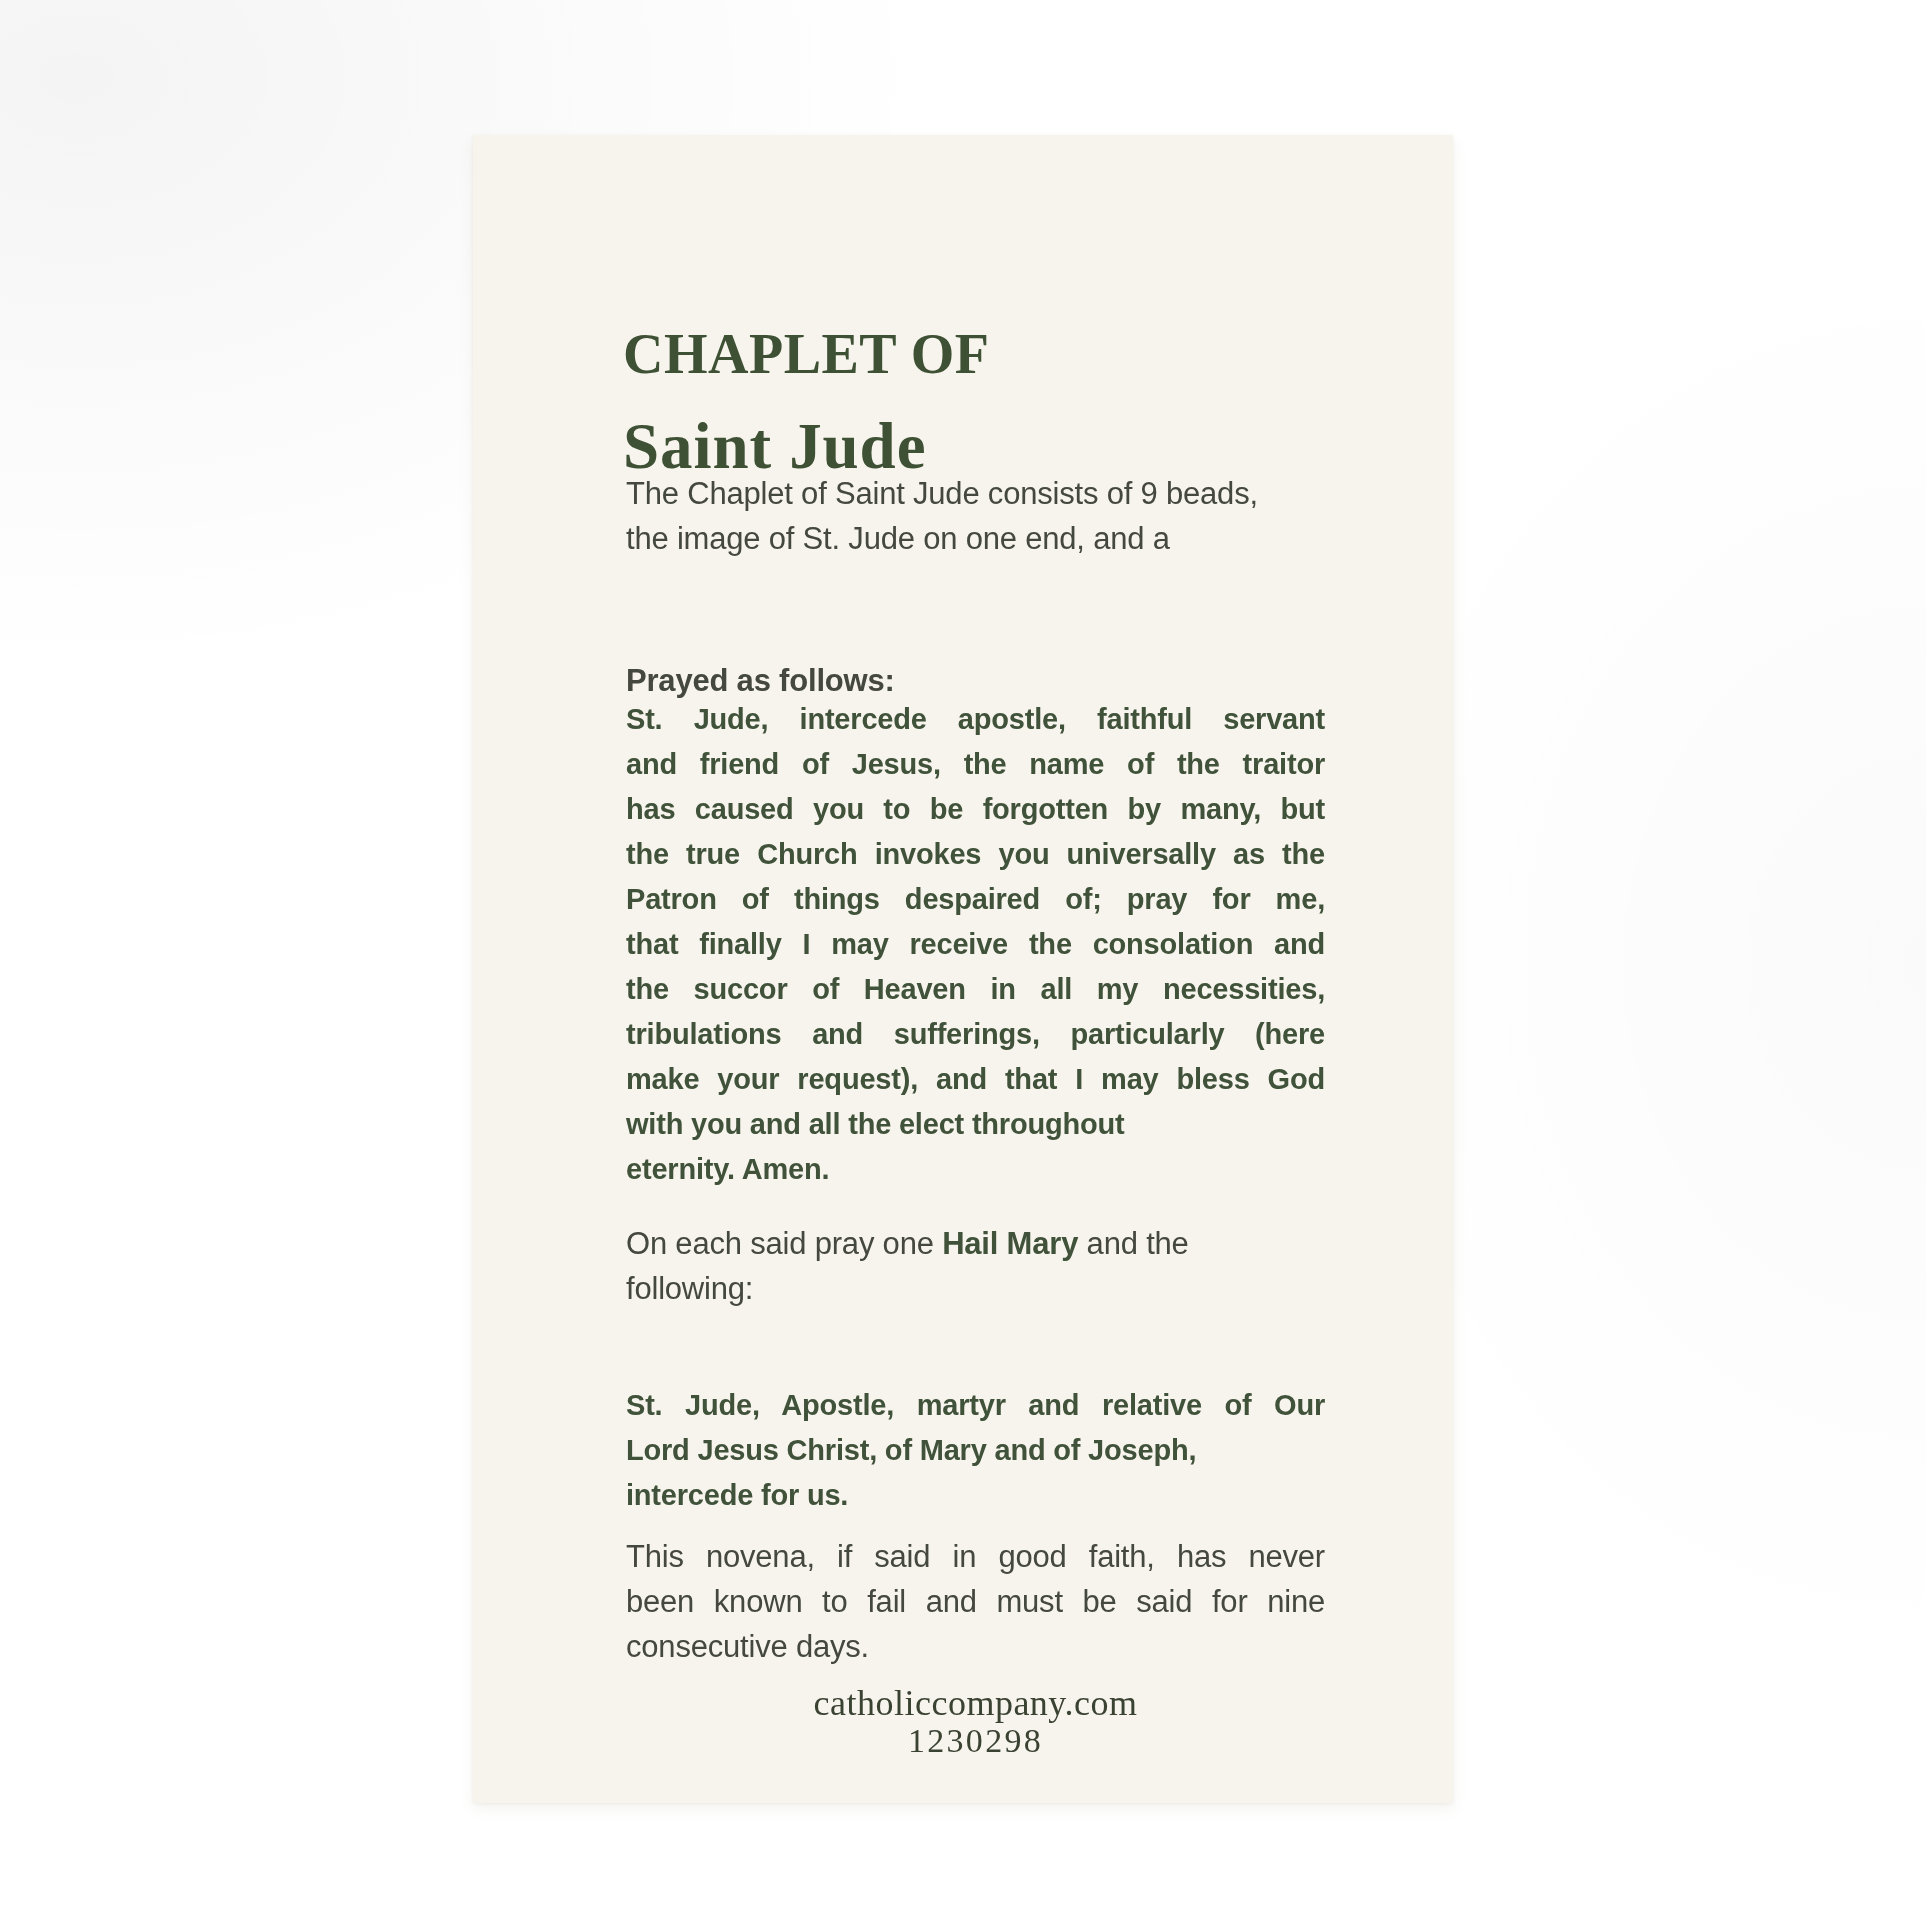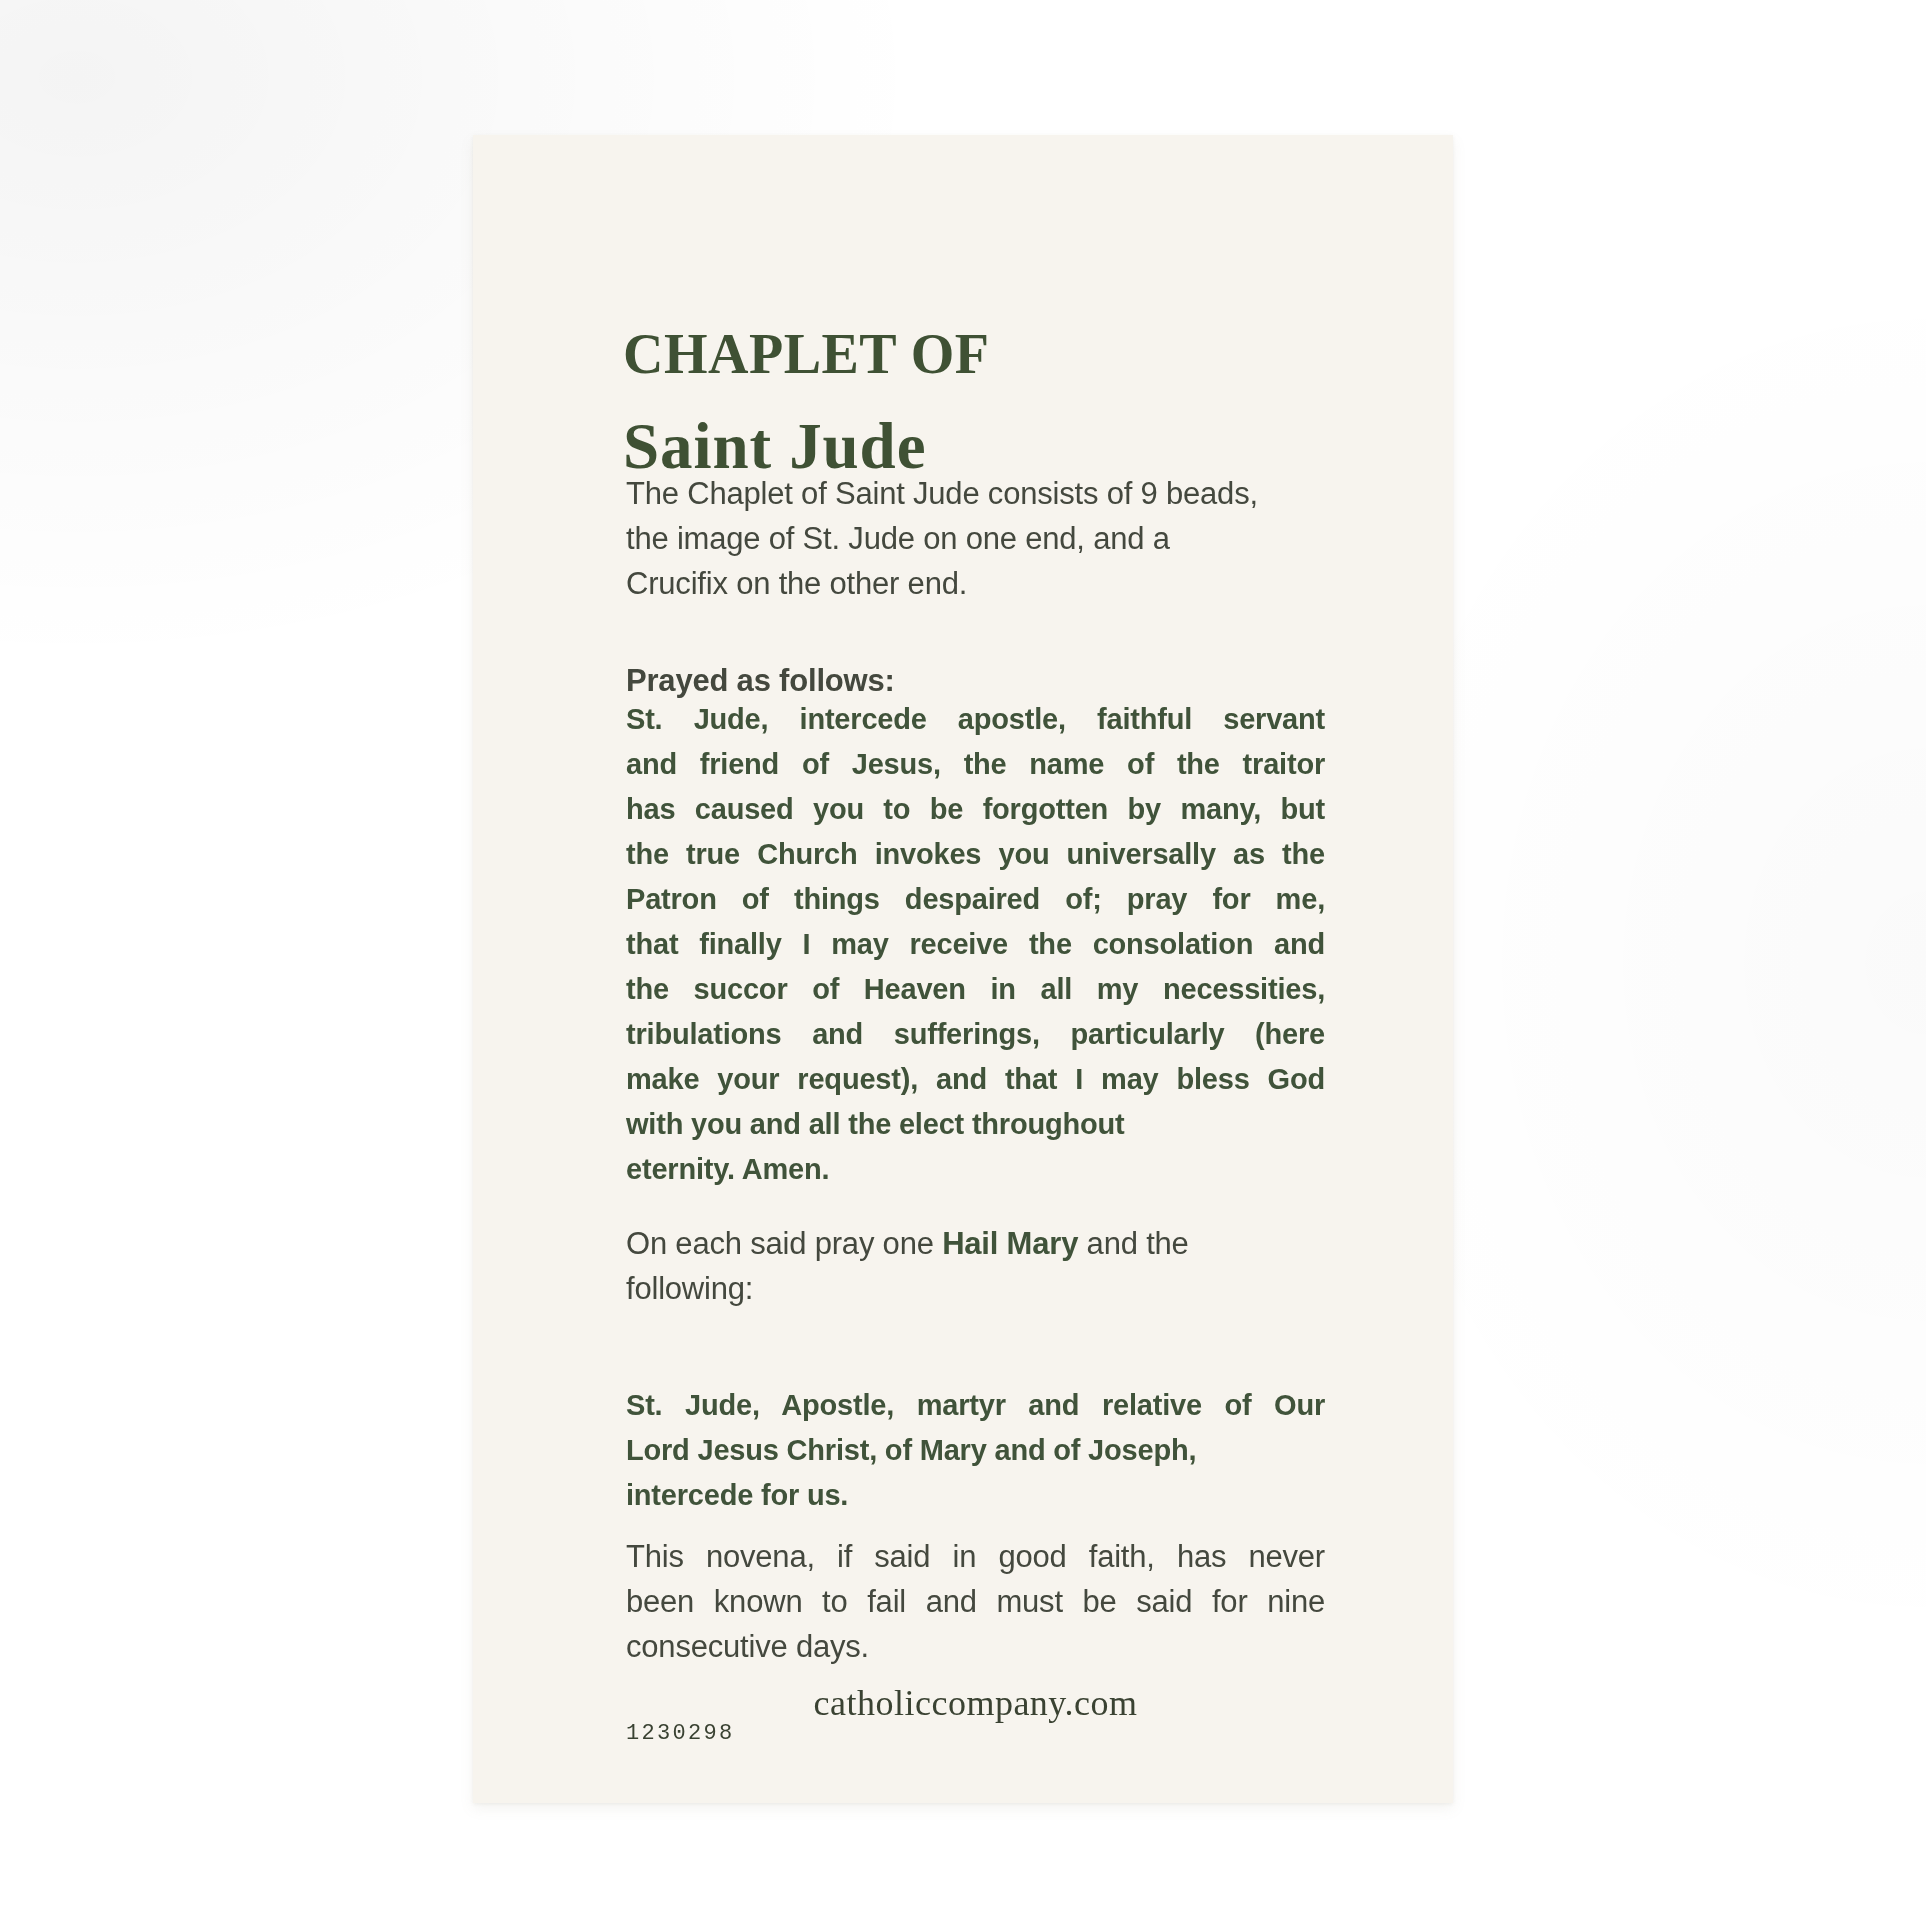--- a/index.html
+++ b/index.html
@@ -59,42 +59,41 @@
     text-align: center;
     font-family: "Liberation Serif", serif;
     font-size: 36px; line-height: 1.2;
     letter-spacing: 0.5px;
     color: var(--footer-text, #3a4232);
     white-space: nowrap;
   }
   .footer-number {
     position: absolute;
     left: 153px; top: 1586px; width: 699px;
-    text-align: left;
-    font-family: Liberation Mono, monospace;
-    font-size: 22px; line-height: 1.2;
+    text-align: center;
+    font-family: Liberation Serif, serif;
+    font-size: 34px; line-height: 1.2;
     letter-spacing: 2.3px;
     color: var(--footer-text, #3a4232);
     white-space: nowrap;
   }
 </style>
 </head>
 <body>
 
 <div class="canvas">
   <div class="card">
 
     <div class="title-line title-1">CHAPLET OF</div>
 
     <div class="title-line title-2">Saint Jude</div>
 
     <div class="para" style="top: 336px;">
         <div class="line">The Chaplet of Saint Jude consists of 9 beads,</div>
         <div class="line">the image of St. Jude on one end, and a</div>
-        <div class="line">Crucifix on the other end.</div>
       </div>
 
     <div class="para" style="top: 523px; font-weight: bold;">
       <div class="line">Prayed as follows:</div>
     </div>
 
     <div class="para bold-para" style="top: 562px;">
         <div class="line j">St. Jude, intercede apostle, faithful servant</div>
         <div class="line j">and friend of Jesus, the name of the traitor</div>
         <div class="line j">has caused you to be forgotten by many, but</div>

